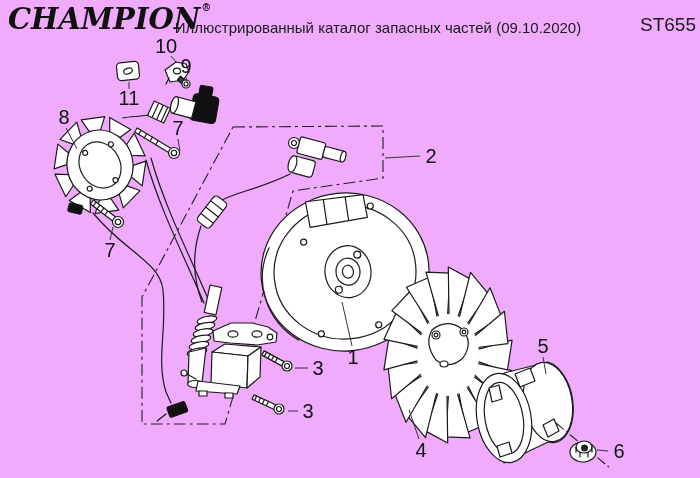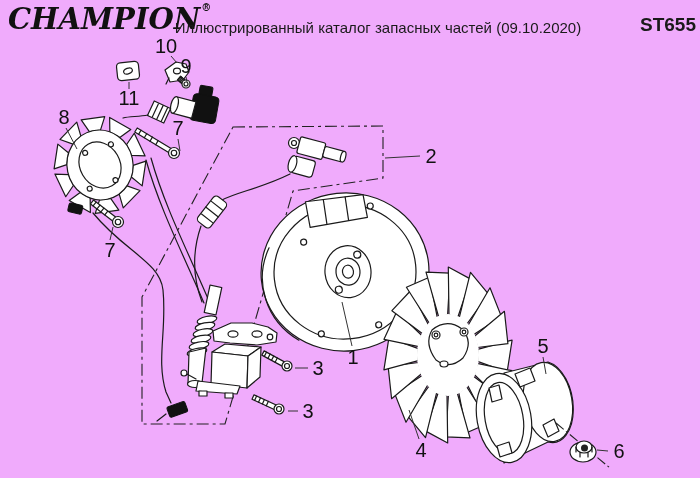--- a/index.html
+++ b/index.html
@@ -4,21 +4,21 @@
 <style>
   html,body{margin:0;padding:0;background:#fff;}
   .screen{position:relative;width:700px;height:478px;background:#f0abfc;overflow:hidden;
           font-family:"Liberation Sans",sans-serif;}
   .logo{position:absolute;left:8px;top:2px;font-family:"DejaVu Serif",serif;
         font-style:italic;font-weight:bold;font-size:29px;letter-spacing:0px;color:#111;
         transform:scaleY(1.02);white-space:nowrap;}
   .logo sup{font-size:10px;font-style:normal;vertical-align:18px;margin-left:1px;}
   .doc-title{position:absolute;left:378px;top:19px;transform:translateX(-50%);
              font-size:15px;color:#1a1a1a;white-space:nowrap;}
-  .model{position:absolute;right:4px;top:14px;font-size:19px;color:#1a1a1a;font-weight:bold;}
+  .model{position:absolute;right:4px;top:14px;font-size:19px;color:#1a1a1a;}
   svg{position:absolute;left:0;top:0;}
   .ln{fill:none;stroke:#1a1a1a;stroke-width:1.2;stroke-linejoin:round;stroke-linecap:round;}
   .fw{fill:#fff;stroke:#1a1a1a;stroke-width:1.2;stroke-linejoin:round;}
   .blk{fill:#111;stroke:#111;}
   .dash{fill:none;stroke:#222;stroke-width:1.1;stroke-dasharray:12 4 3 4;}
   .leader{stroke:#333;stroke-width:1;fill:none;}
   .callout{font-family:"Liberation Sans",sans-serif;font-size:20px;fill:#111;
            text-anchor:middle;dominant-baseline:central;}
 </style>
 </head>

